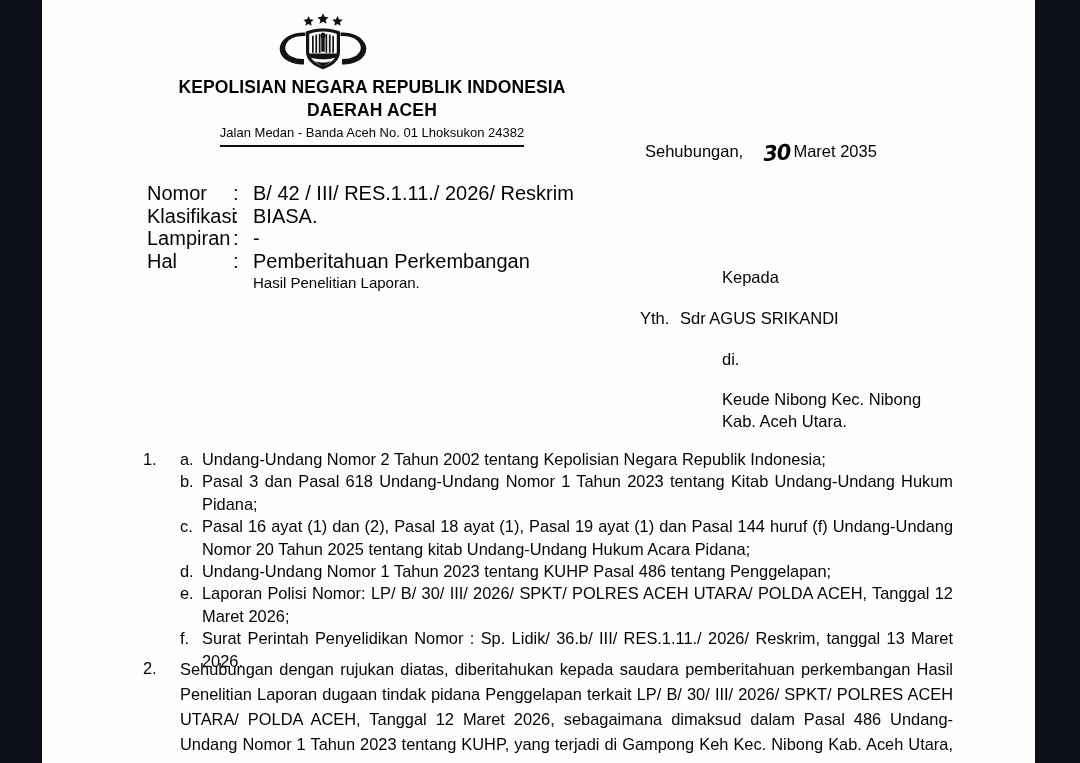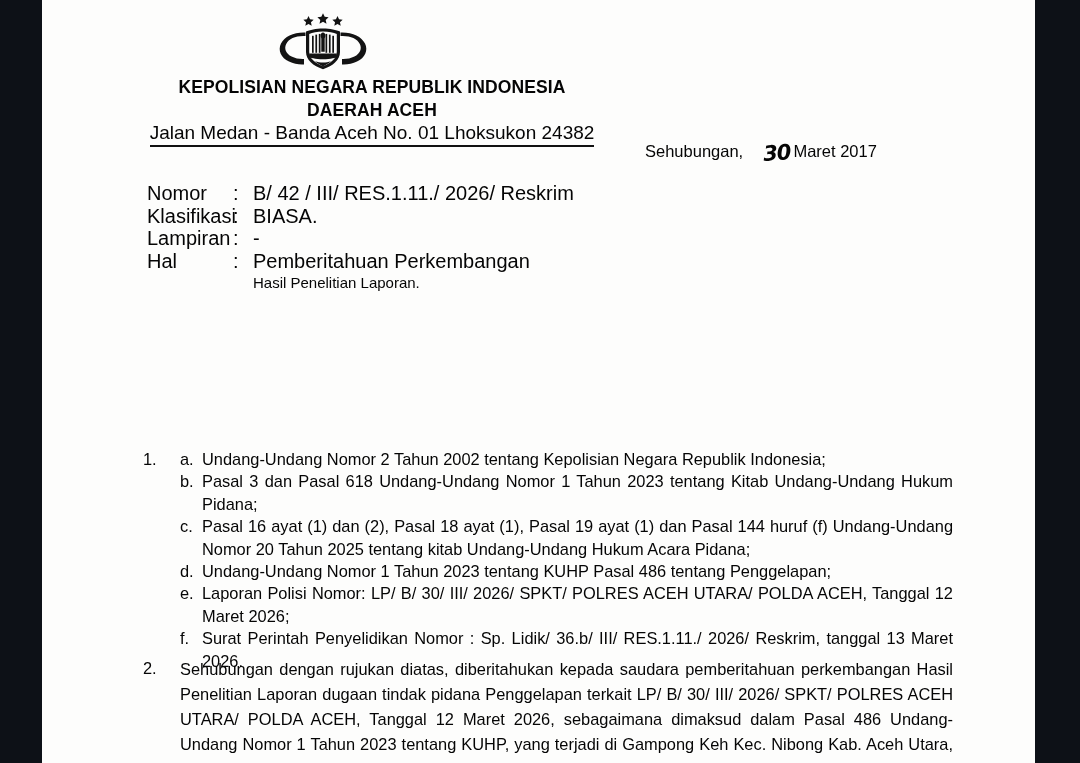--- a/index.html
+++ b/index.html
@@ -54,21 +54,21 @@
     text-align: center;
   }
   .kop-line {
     font-size: 17.5px;
     font-weight: 700;
     letter-spacing: 0.1px;
     line-height: 22.5px;
     white-space: nowrap;
   }
   .kop-address {
-    font-size: 19px;
+    font-size: 13px;
     font-weight: 400;
     line-height: 23px;
     display: inline-block;
     border-bottom: 2.1px solid #111;
     padding-bottom: 0.5px;
     white-space: nowrap;
   }
 
   
   .refblock {
@@ -217,21 +217,21 @@
       <div class="kop-lines">
         <div class="kop-line">KEPOLISIAN NEGARA REPUBLIK INDONESIA</div>
         <div class="kop-line">DAERAH  ACEH</div>
         <div><span class="kop-address">Jalan Medan - Banda Aceh No. 01 Lhoksukon 24382</span></div>
       </div>
     </div>
 
     <div class="dateline">
       <span class="date-city">Sehubungan,</span>
       <span class="date-day">30</span>
-      <span class="date-rest">Maret  2017</span>
+      <span class="date-rest">Maret  2035</span>
     </div>
 
     <div class="refblock">
       <div class="ref-row">
         <span class="ref-label">Nomor</span>
         <span class="ref-colon">:</span>
         <span class="ref-value">B/ 42 / III/ RES.1.11./ 2026/ Reskrim</span>
       </div>
       <div class="ref-row">
         <span class="ref-label">Klasifikasi</span>
@@ -244,20 +244,31 @@
         <span class="ref-value">-</span>
       </div>
       <div class="ref-row">
         <span class="ref-label">Hal</span>
         <span class="ref-colon">:</span>
         <span class="ref-value">Pemberitahuan Perkembangan</span>
       </div>
       <div class="ref-value-cont">Hasil Penelitian Laporan.</div>
     </div>
 
+    <div class="addressee">
+      <div class="addr-kepada">Kepada</div>
+      <div class="addr-yth">
+        <span class="addr-yth-label">Yth.</span><span>Sdr AGUS SRIKANDI</span>
+      </div>
+      <div class="addr-di">di.</div>
+      <div class="addr-place">
+        <div>Keude Nibong Kec. Nibong</div>
+        <div>Kab. Aceh Utara.</div>
+      </div>
+    </div>
 
     <div class="body-sec" id="section-1">
       <div class="num-row">
         <span class="num-marker">1.</span>
         <div class="num-body">
           <ol class="sublist">
             <li>
               <span class="sub-marker">a.</span>
               <span class="sub-text">Undang-Undang Nomor 2 Tahun 2002 tentang Kepolisian Negara Republik Indonesia;</span>
             </li>

